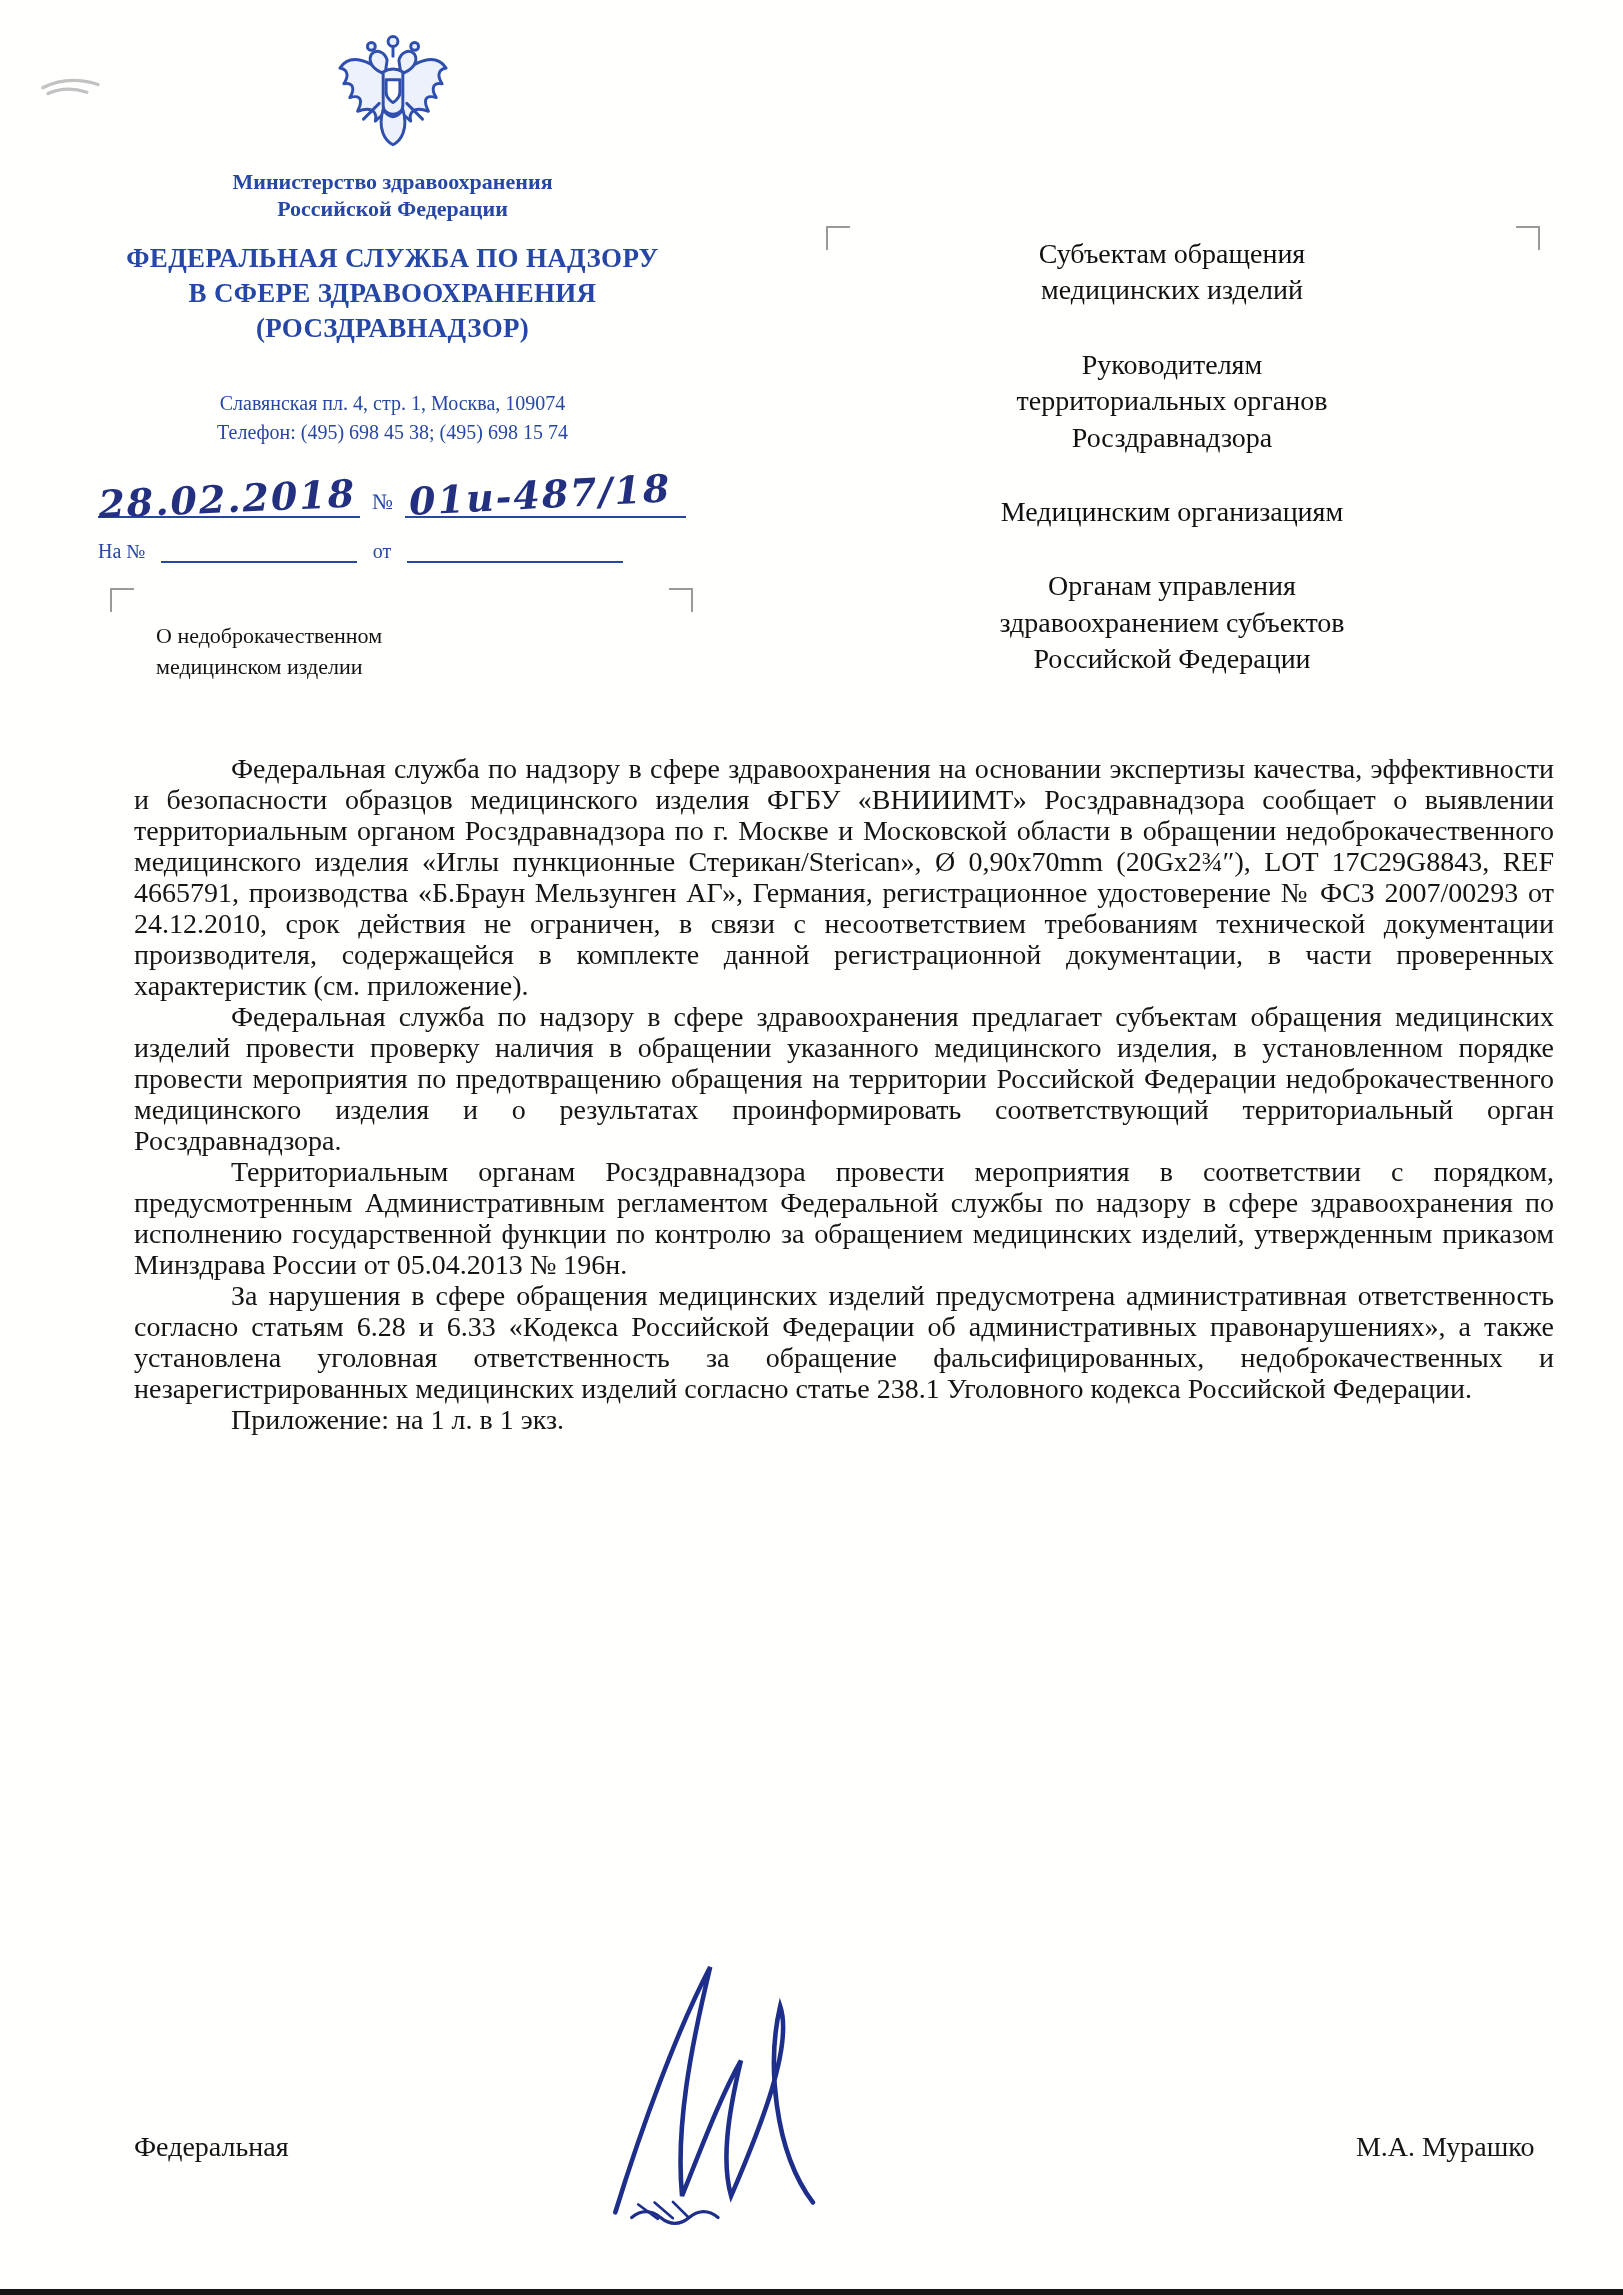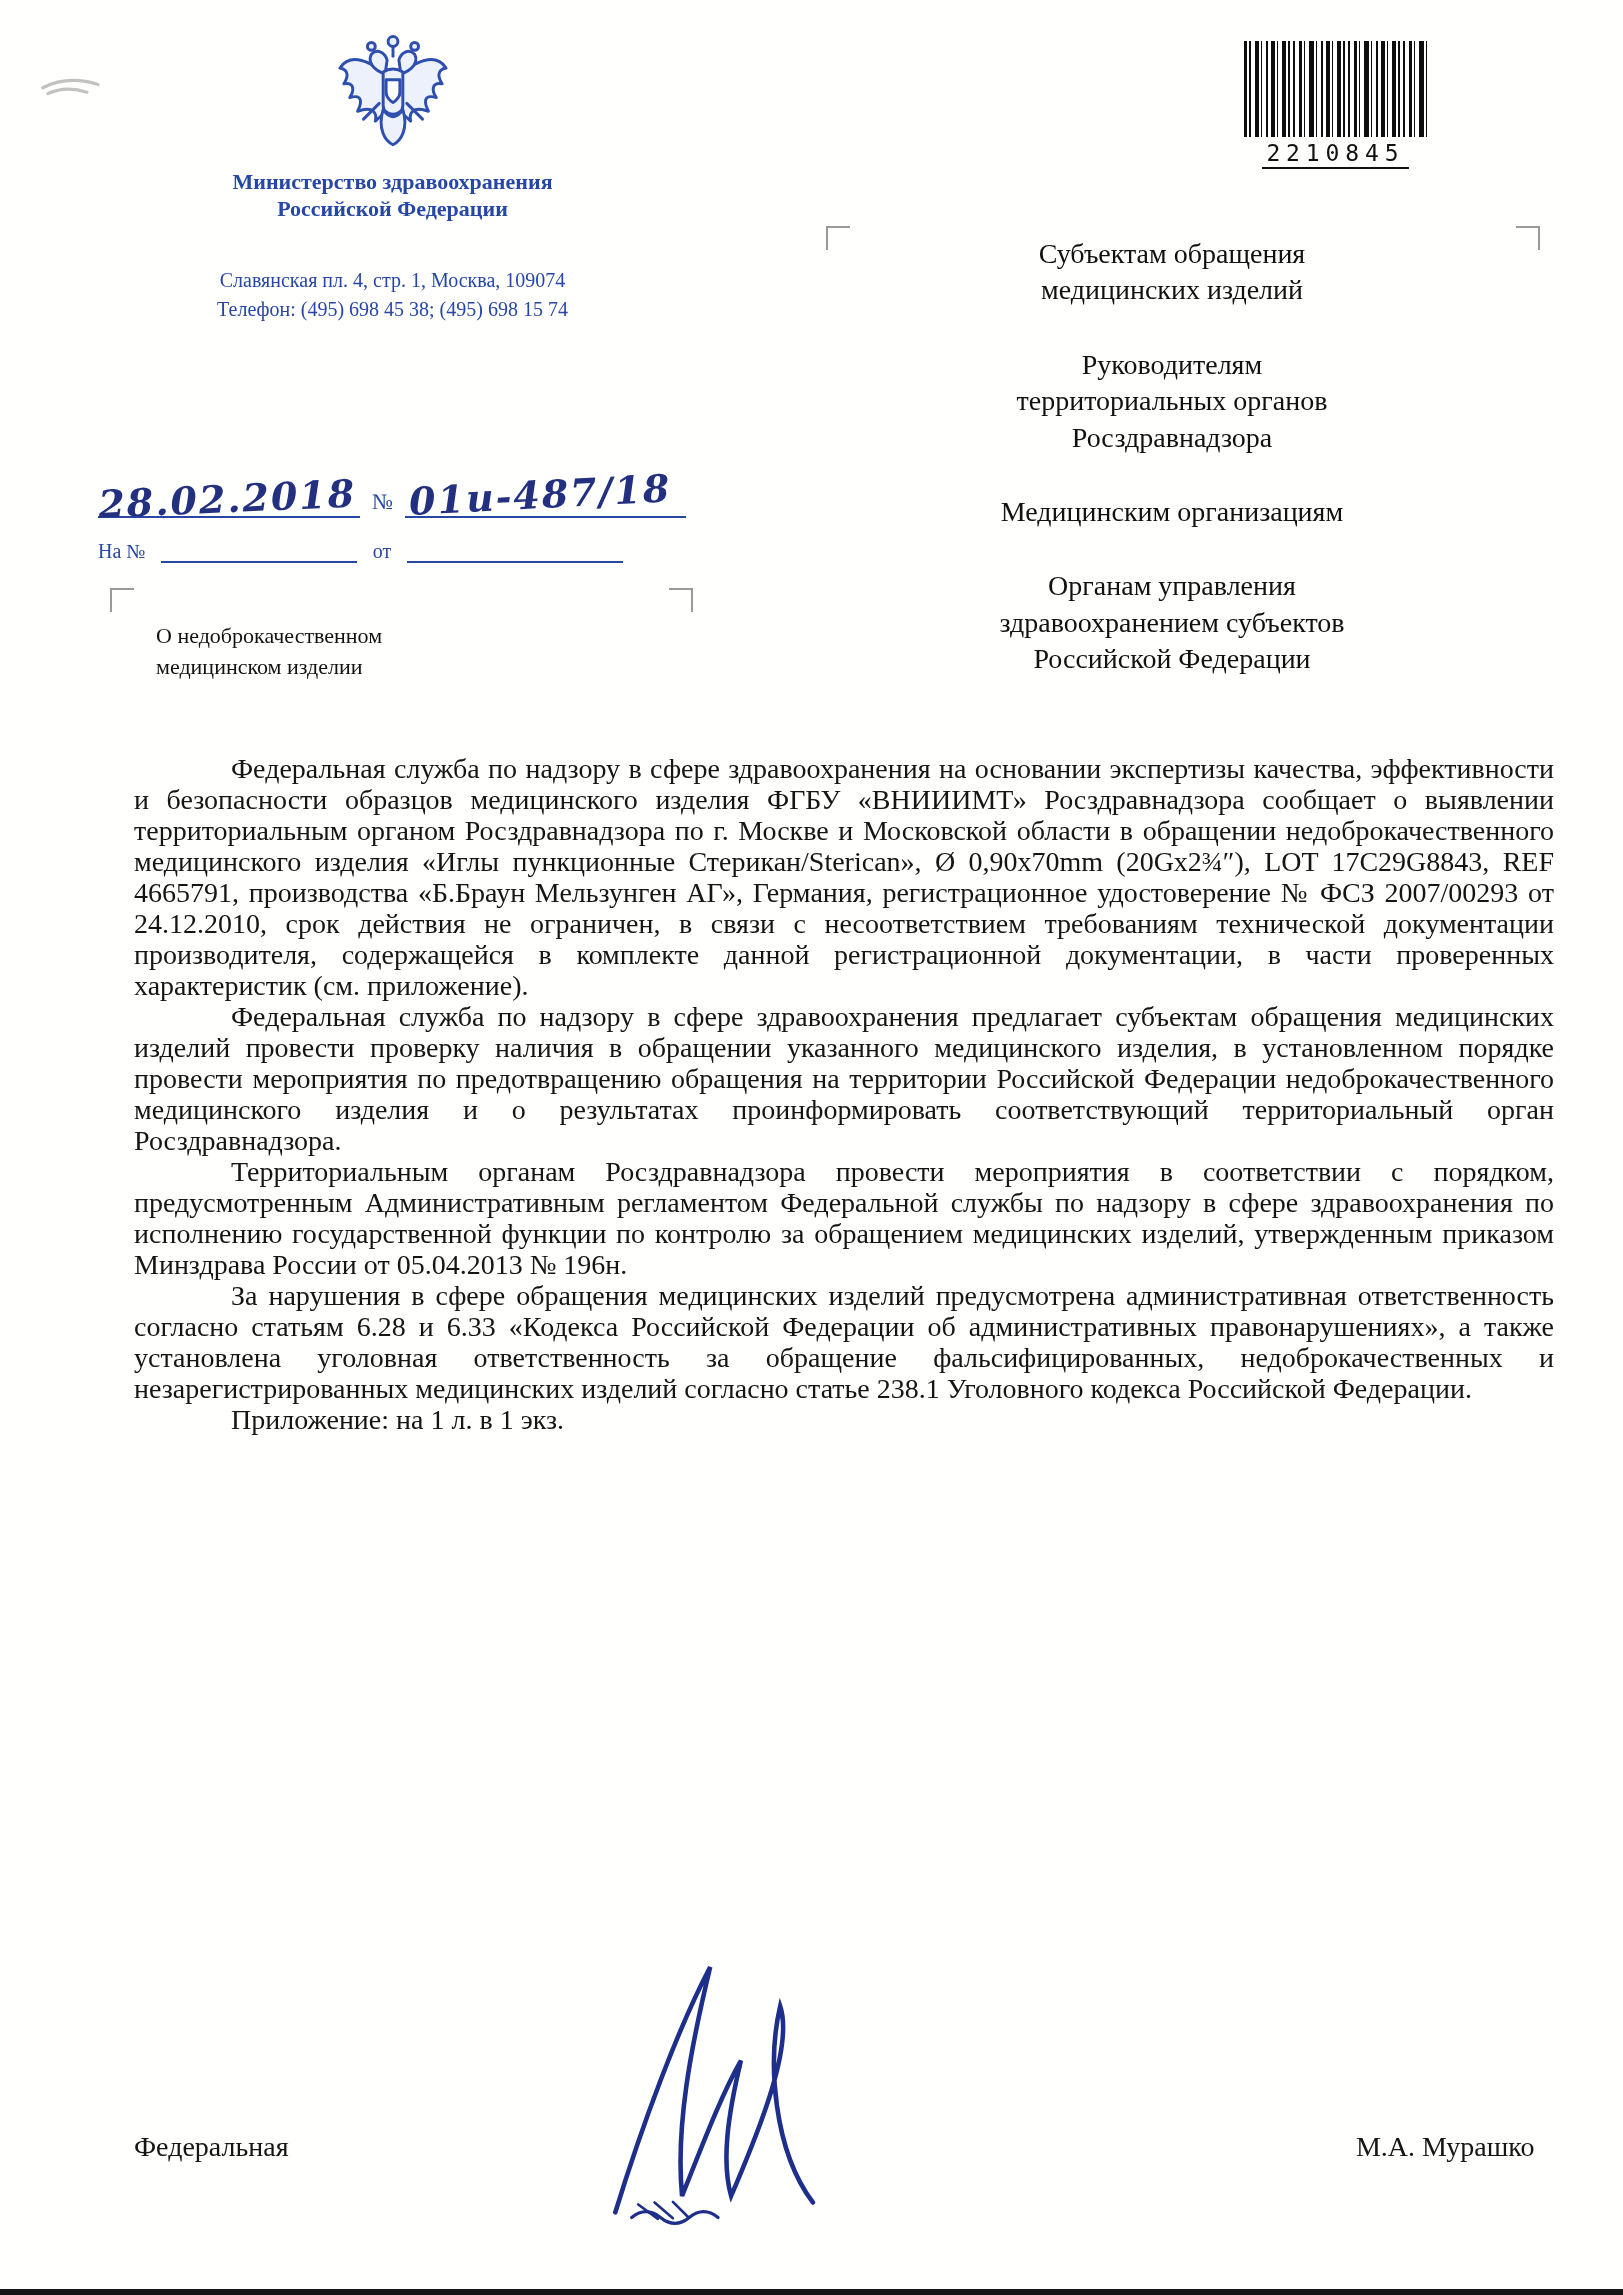--- a/index.html
+++ b/index.html
@@ -106,20 +106,23 @@
         <circle cx="60" cy="7" r="5"></circle>
         <path d="M60 12 L60 22"></path>
         <path d="M50 38 C56 34 64 34 70 38 L70 72 C70 84 50 84 50 72 Z"></path>
         <path d="M53 46 h14 v13 c0 6 -7 10 -7 10 c0 0 -7 -4 -7 -10 Z" fill="#ffffff"></path>
         <path d="M50 76 C44 96 52 108 60 112 C68 108 76 96 70 76 C64 86 56 86 50 76 Z"></path>
         <path d="M46 70 L30 86 M74 70 L90 86"></path>
       </g>
     </svg>
     <div class="ministry">Министерство здравоохранения
 Российской Федерации</div>
+    <div class="service">ФЕДЕРАЛЬНАЯ СЛУЖБА ПО НАДЗОРУ
+В СФЕРЕ ЗДРАВООХРАНЕНИЯ
+(РОСЗДРАВНАДЗОР)</div>
     <div class="addr-block">
       <div>Славянская пл. 4, стр. 1, Москва, 109074</div>
       <div>Телефон: (495) 698 45 38; (495) 698 15 74</div>
     </div>
   </div>
 
   <div class="refs">
     <div class="ref-row">
       <span class="uline u-date"><span class="hw">28.02.2018</span></span>
       <span class="no-sign">№</span>
@@ -129,24 +132,20 @@
       <span>На №</span>
       <span class="uline u-blank1">&nbsp;</span>
       <span>от</span>
       <span class="uline u-blank2">&nbsp;</span>
     </div>
   </div>
 
   <div class="subject">О недоброкачественном
 медицинском изделии</div>
 
-  <div class="barcode-wrap">
-    <div class="barcode"></div>
-    <div class="barcode-num">2210845</div>
-  </div>
 
   <div class="corner c-tl" style="left:826px;top:226px;"></div>
   <div class="corner c-tr" style="left:1516px;top:226px;"></div>
   <div class="corner c-tl" style="left:110px;top:588px;"></div>
   <div class="corner c-tr" style="left:669px;top:588px;"></div>
 
   <div class="recipients">
     <div class="recipient">Субъектам обращения
 медицинских изделий</div>
     <div class="recipient">Руководителям

